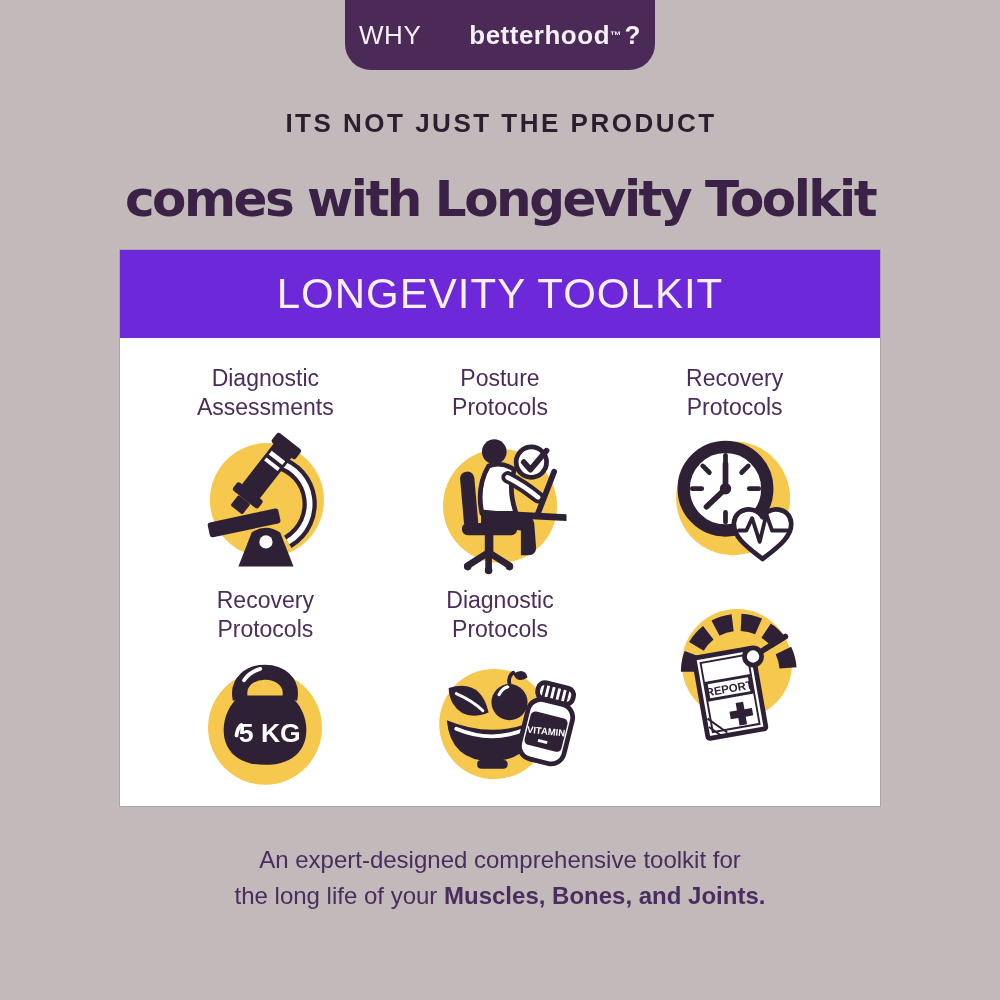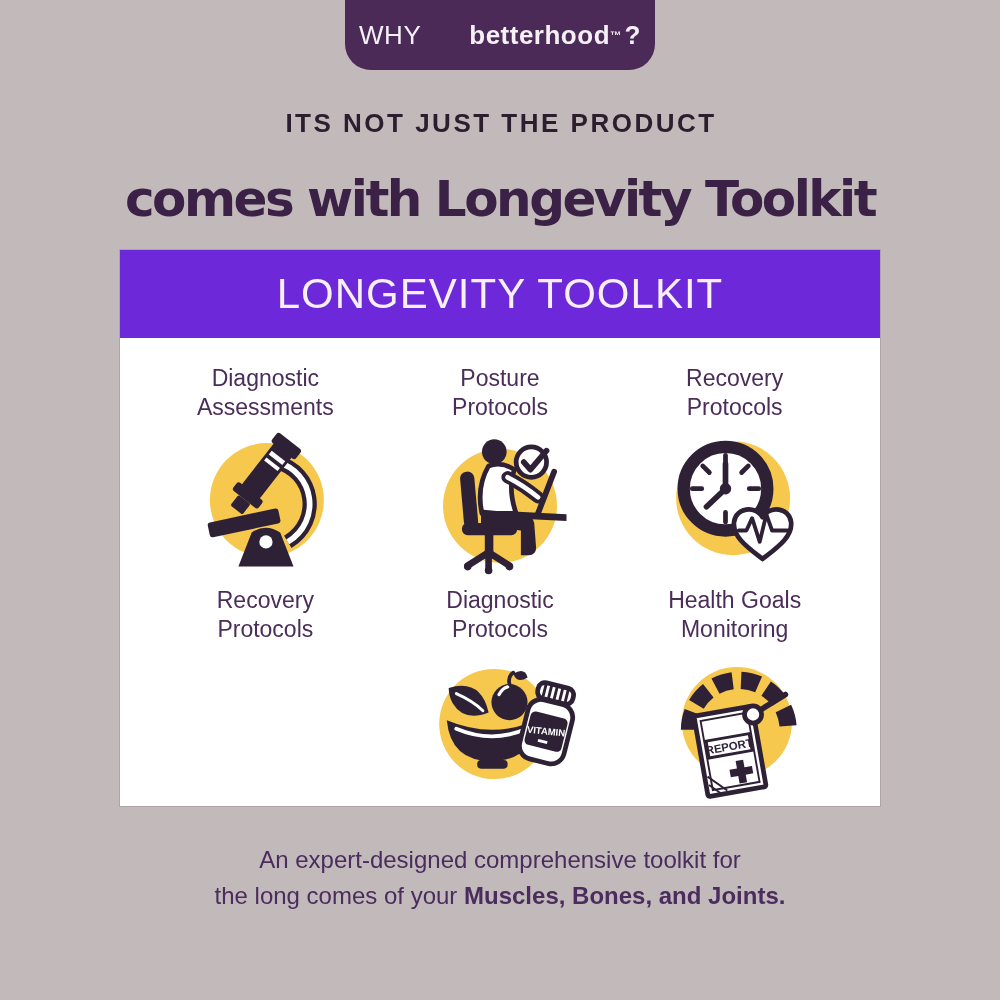--- a/index.html
+++ b/index.html
@@ -161,20 +161,30 @@
             <path d="M84,110 h8 l6,-13 l8,25 l7,-29 l6,17 h17" fill="none" stroke="#2e2136" stroke-width="4" stroke-linejoin="round" stroke-linecap="round"></path>
           </svg>
         </div>
       </div>
 
       <div class="cell">
         <div class="item-label">
           <span>Recovery</span>
           <span>Protocols</span>
         </div>
+        <div class="icon-wrap">
+          <svg viewBox="0 0 160 160">
+            <circle cx="80" cy="84" r="60" fill="#f6c84e"></circle>
+            <path d="M54,54 C46,16 114,16 106,54" fill="none" stroke="#2e2136" stroke-width="16"></path>
+            <path d="M58,34 Q64,25 75,22" fill="none" stroke="#ffffff" stroke-width="4" stroke-linecap="round"></path>
+            <path d="M54,50 H106 C122,62 128,86 120,103 Q110,123 80,123 Q50,123 40,103 C32,86 38,62 54,50 Z" fill="#2e2136"></path>
+            <path d="M50,92 q1,-8 5,-11" fill="none" stroke="#ffffff" stroke-width="4" stroke-linecap="round"></path>
+            <text x="85" y="99" text-anchor="middle" fill="#ffffff" font-size="28" font-weight="bold" font-family="Liberation Sans, sans-serif">5 KG</text>
+          </svg>
+        </div>
       </div>
 
       <div class="cell">
         <div class="item-label">
           <span>Diagnostic</span>
           <span>Protocols</span>
         </div>
         <div class="icon-wrap">
           <svg viewBox="0 0 160 160">
             <circle cx="74" cy="80" r="58" fill="#f6c84e"></circle>
@@ -193,24 +203,20 @@
               <path d="M116,40 v13 M122,39 v15 M128,39 v15 M134,39 v15 M140,40 v13" stroke="#2e2136" stroke-width="3"></path>
               <rect x="108" y="70" width="40" height="36" rx="5" fill="#2e2136"></rect>
               <text x="128" y="91" text-anchor="middle" fill="#ffffff" font-size="10" font-weight="bold" font-family="Liberation Sans, sans-serif" transform="rotate(-8 128 88)">VITAMIN</text>
               <path d="M122,99 h10" stroke="#ffffff" stroke-width="3"></path>
             </g>
           </svg>
         </div>
       </div>
 
       <div class="cell">
-        <div class="item-label">
-          <span>Health Goals</span>
-          <span>Monitoring</span>
-        </div>
         <div class="icon-wrap">
           <svg viewBox="0 0 160 160">
             <circle cx="82" cy="78" r="58" fill="#f6c84e"></circle>
             <path d="M32,86 A52,52 0 0 1 136,86" fill="none" stroke="#2e2136" stroke-width="18" stroke-dasharray="19 9"></path>
             <g transform="rotate(-10 74 110)">
               <rect x="44" y="66" width="62" height="86" rx="2" fill="#ffffff" stroke="#2e2136" stroke-width="5"></rect>
               <rect x="50" y="72" width="50" height="74" fill="none" stroke="#2e2136" stroke-width="2"></rect>
               <rect x="52" y="94" width="46" height="18" fill="#ffffff" stroke="#2e2136" stroke-width="3"></rect>
               <text x="75" y="108" text-anchor="middle" fill="#2e2136" font-size="12" font-weight="bold" font-family="Liberation Sans, sans-serif">REPORT</text>
               <path d="M71,128 h8 v-8 h8 v8 h8 v8 h-8 v8 h-8 v-8 h-8 Z" fill="#2e2136"></path>
@@ -220,16 +226,16 @@
             <circle cx="99" cy="70" r="9" fill="#ffffff" stroke="#2e2136" stroke-width="5"></circle>
           </svg>
         </div>
       </div>
 
     </div>
   </div>
 
   <div class="footer">
     <div>An expert-designed comprehensive toolkit for</div>
-    <div><span>the long comes of your </span><span class="bold">Muscles, Bones, and Joints.</span></div>
+    <div><span>the long life of your </span><span class="bold">Muscles, Bones, and Joints.</span></div>
   </div>
 
 </div>
 
 </body></html>

